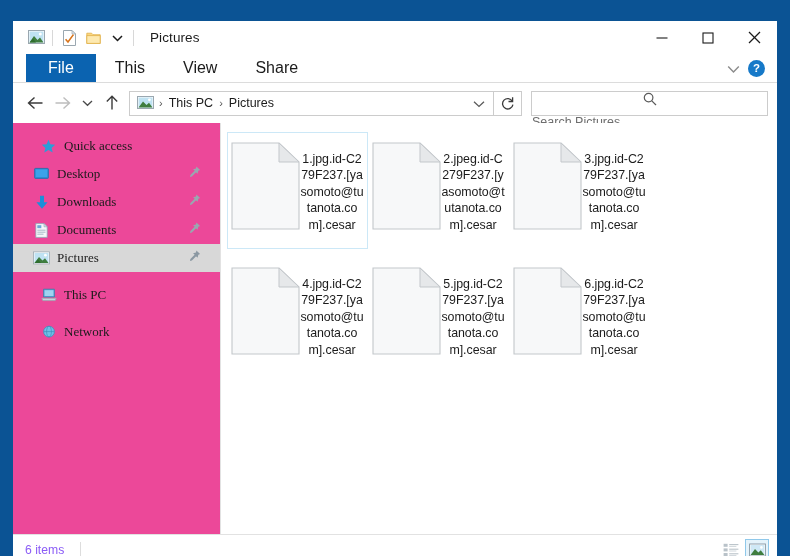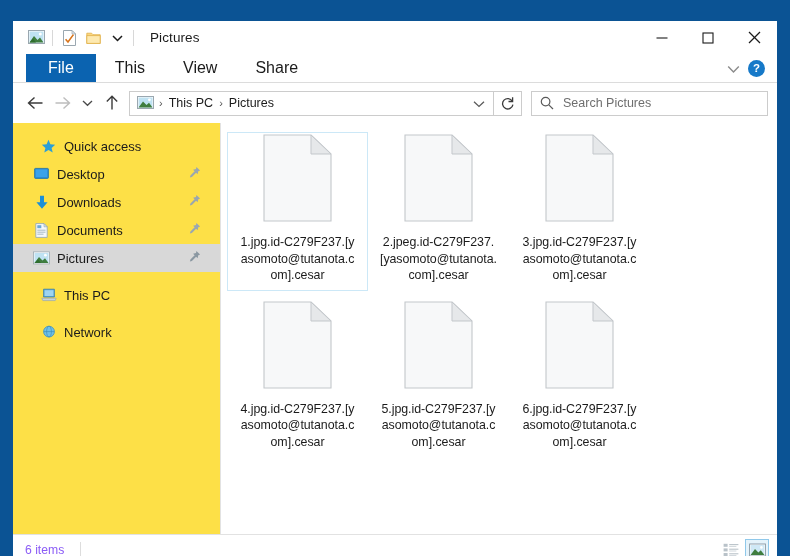--- a/index.html
+++ b/index.html
@@ -119,41 +119,41 @@
     border: 1px solid #cccccc; border-left: none;
     display: flex; align-items: center; justify-content: center;
     background: #fff;
   }
   #searchbox {
     width: 237px; height: 25px;
     border: 1px solid #cccccc;
     background: #ffffff;
     display: flex; align-items: center;
     margin-left: 9px;
-    padding-left: 8px;
     gap: 9px;
+    flex-direction: column;
   }
   #searchbox input {
     border: none; outline: none;
     font-family: "Liberation Sans", sans-serif;
     font-size: 12.5px; color: #1b1b1b;
     width: 100%; background: transparent;
   }
   #searchbox input::placeholder { color: #6e6e6e; opacity: 1; }
 
   
   #bodyrow { flex: 1 1 auto; display: flex; min-height: 0; position: relative; }
 
   #sidebar {
     width: 208px; flex: 0 0 208px;
-    background: #fde047;
+    background: #ec4899;
     border-right: 1px solid #e2e2e2;
     padding-top: 9px;
     overflow: hidden;
-    position: relative; z-index: 2;
+    position: relative; z-index: 2; font-family: Liberation Serif, serif;
   }
   .nav-item {
     height: 28px;
     display: flex; align-items: center;
     padding-left: 27px;
     position: relative;
     font-size: 13px; color: #1b1b1b;
     white-space: nowrap;
   }
   .nav-item.child { padding-left: 20px; }
@@ -178,23 +178,23 @@
     padding: 9px 0 0 6px;
     z-index: 2;
   }
   #grid {
     display: flex; flex-wrap: wrap;
     align-content: flex-start;
     position: relative; z-index: 2;
   }
   .tile {
     width: 141px;
-    padding: 1px 3px 6px 3px;
+    padding: 9px 3px 6px 3px;
     margin: 0 0 8px 0;
-    display: flex; flex-direction: column; align-items: center;
+    display: flex; flex-direction: row; align-items: center;
     border: 1px solid transparent;
   }
   .tile.selected {
     border: 1px solid #cce8f7;
     background: rgba(255,255,255,0.35);
   }
   .file-ico { margin-bottom: 8px; }
   .tile-label {
     font-size: 12.4px; color: #1b1b1b;
     text-align: center;

